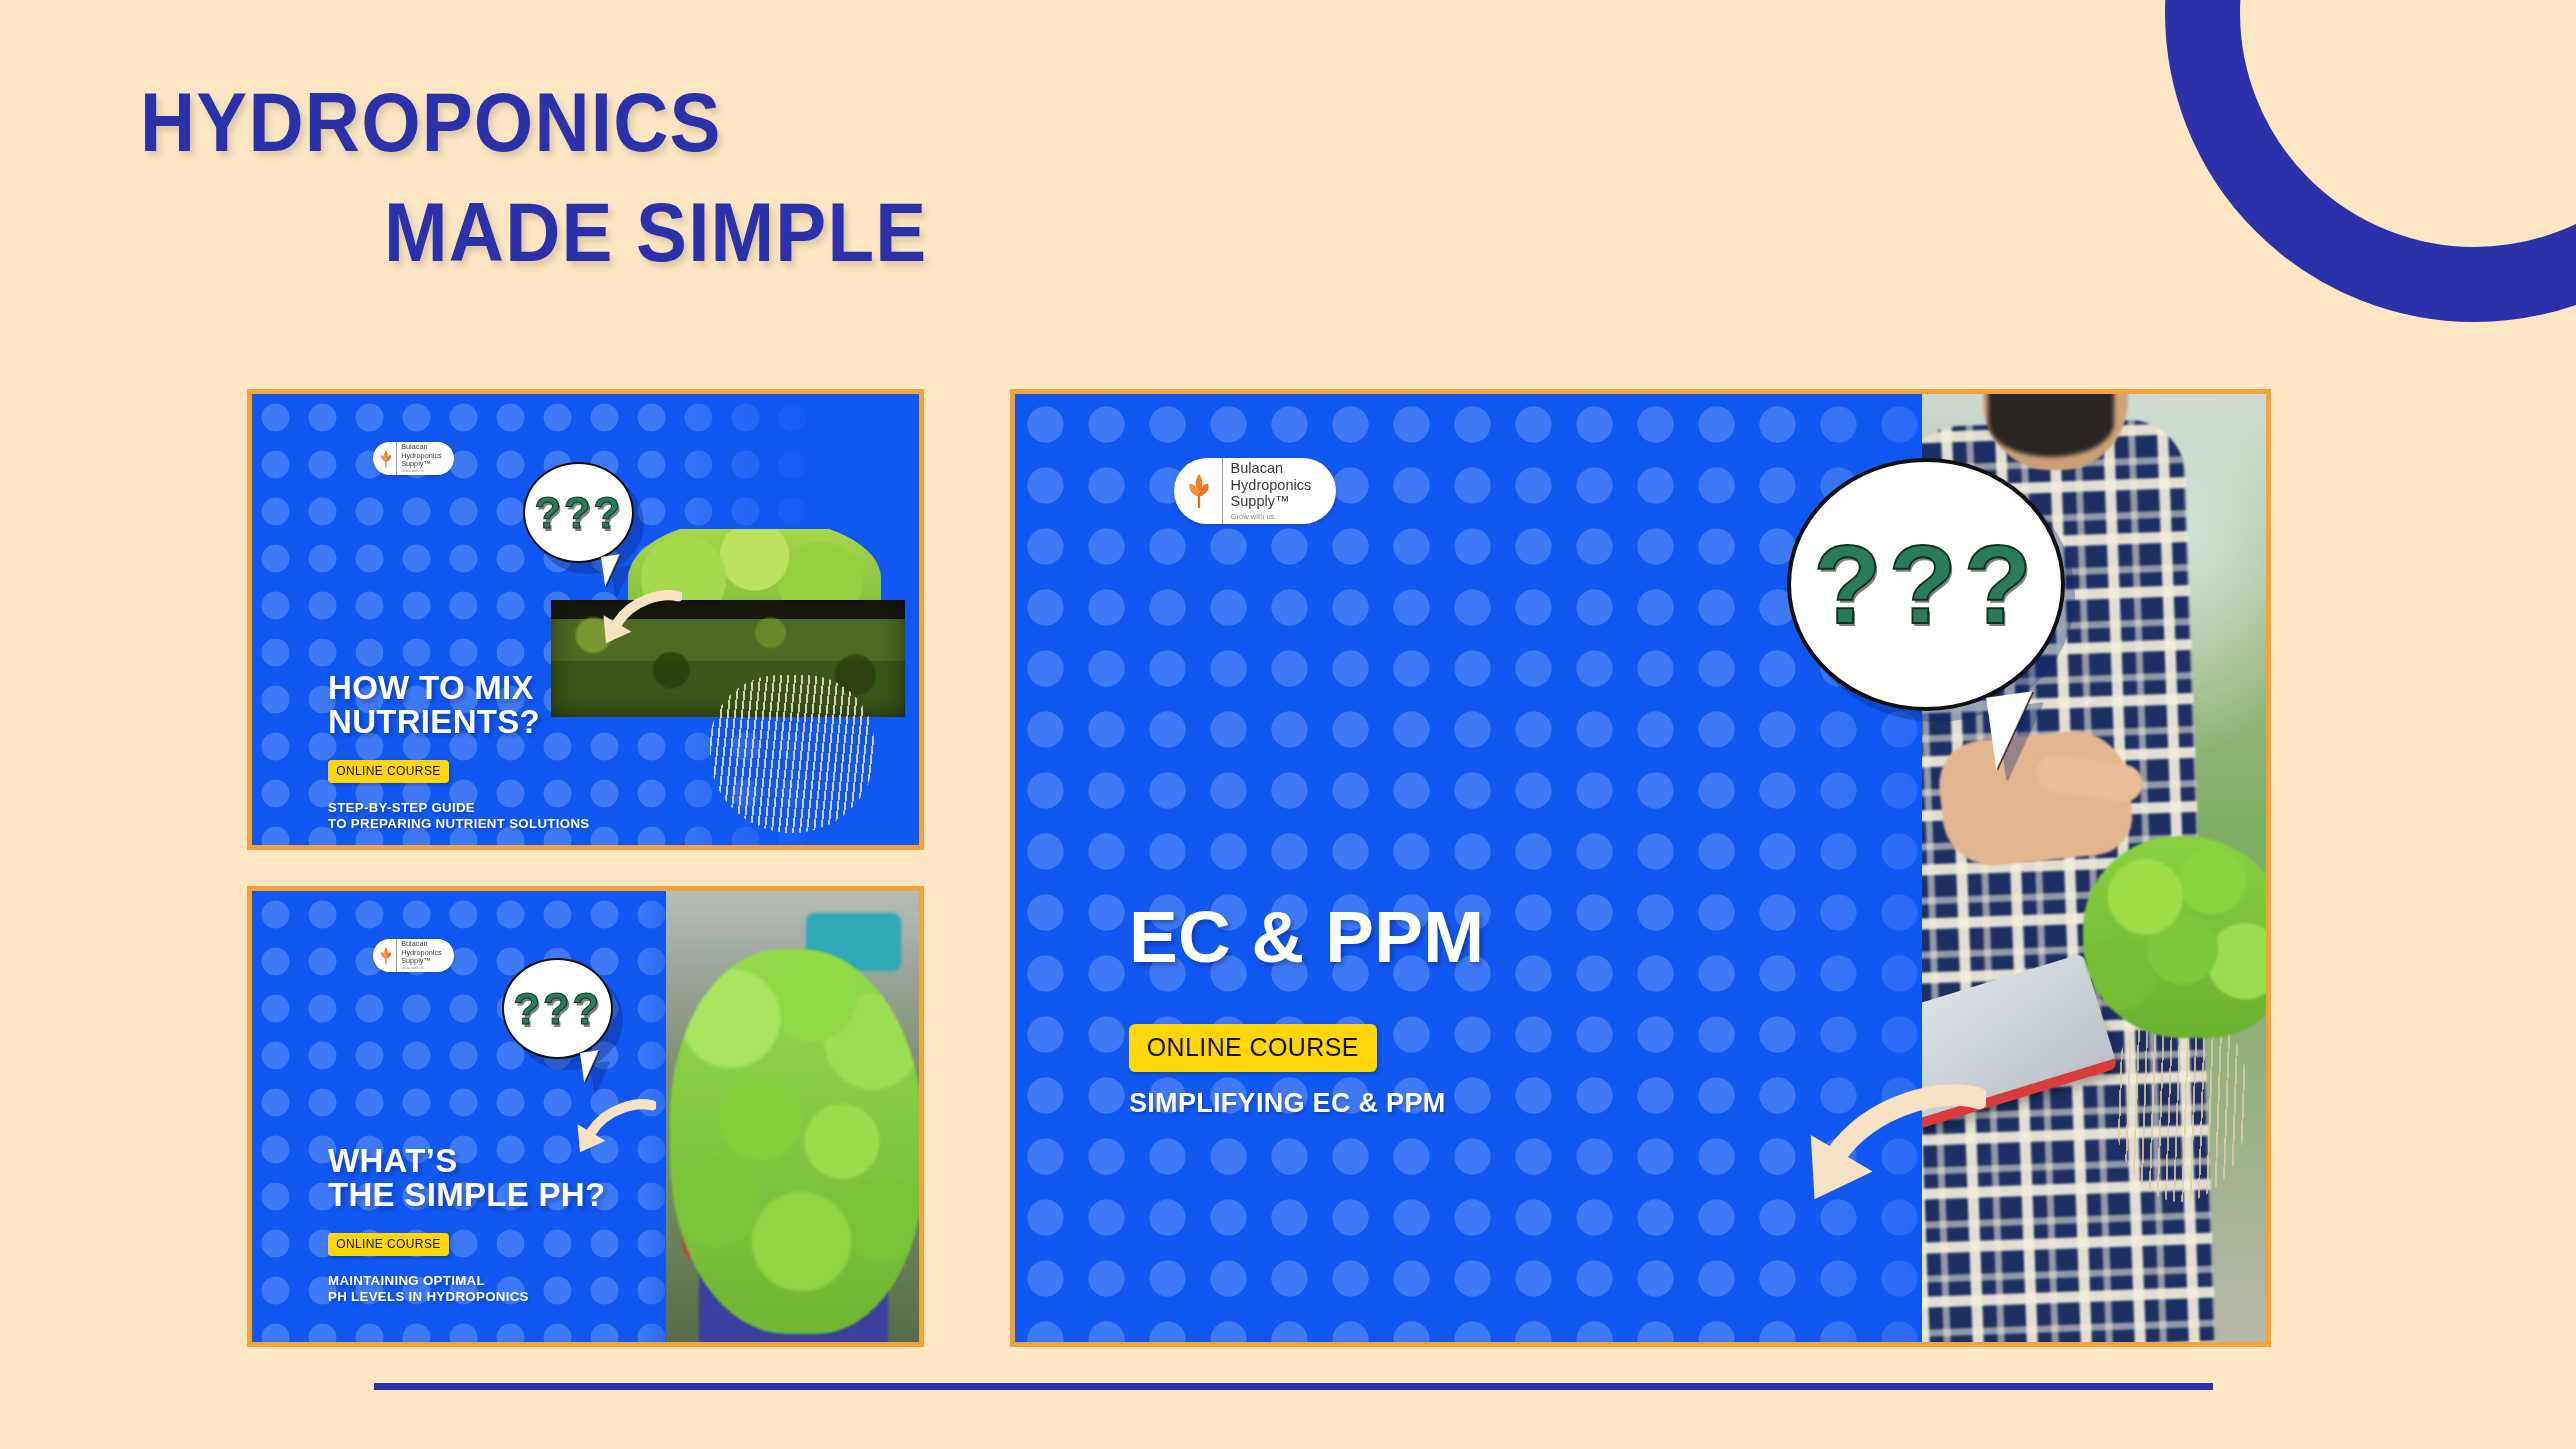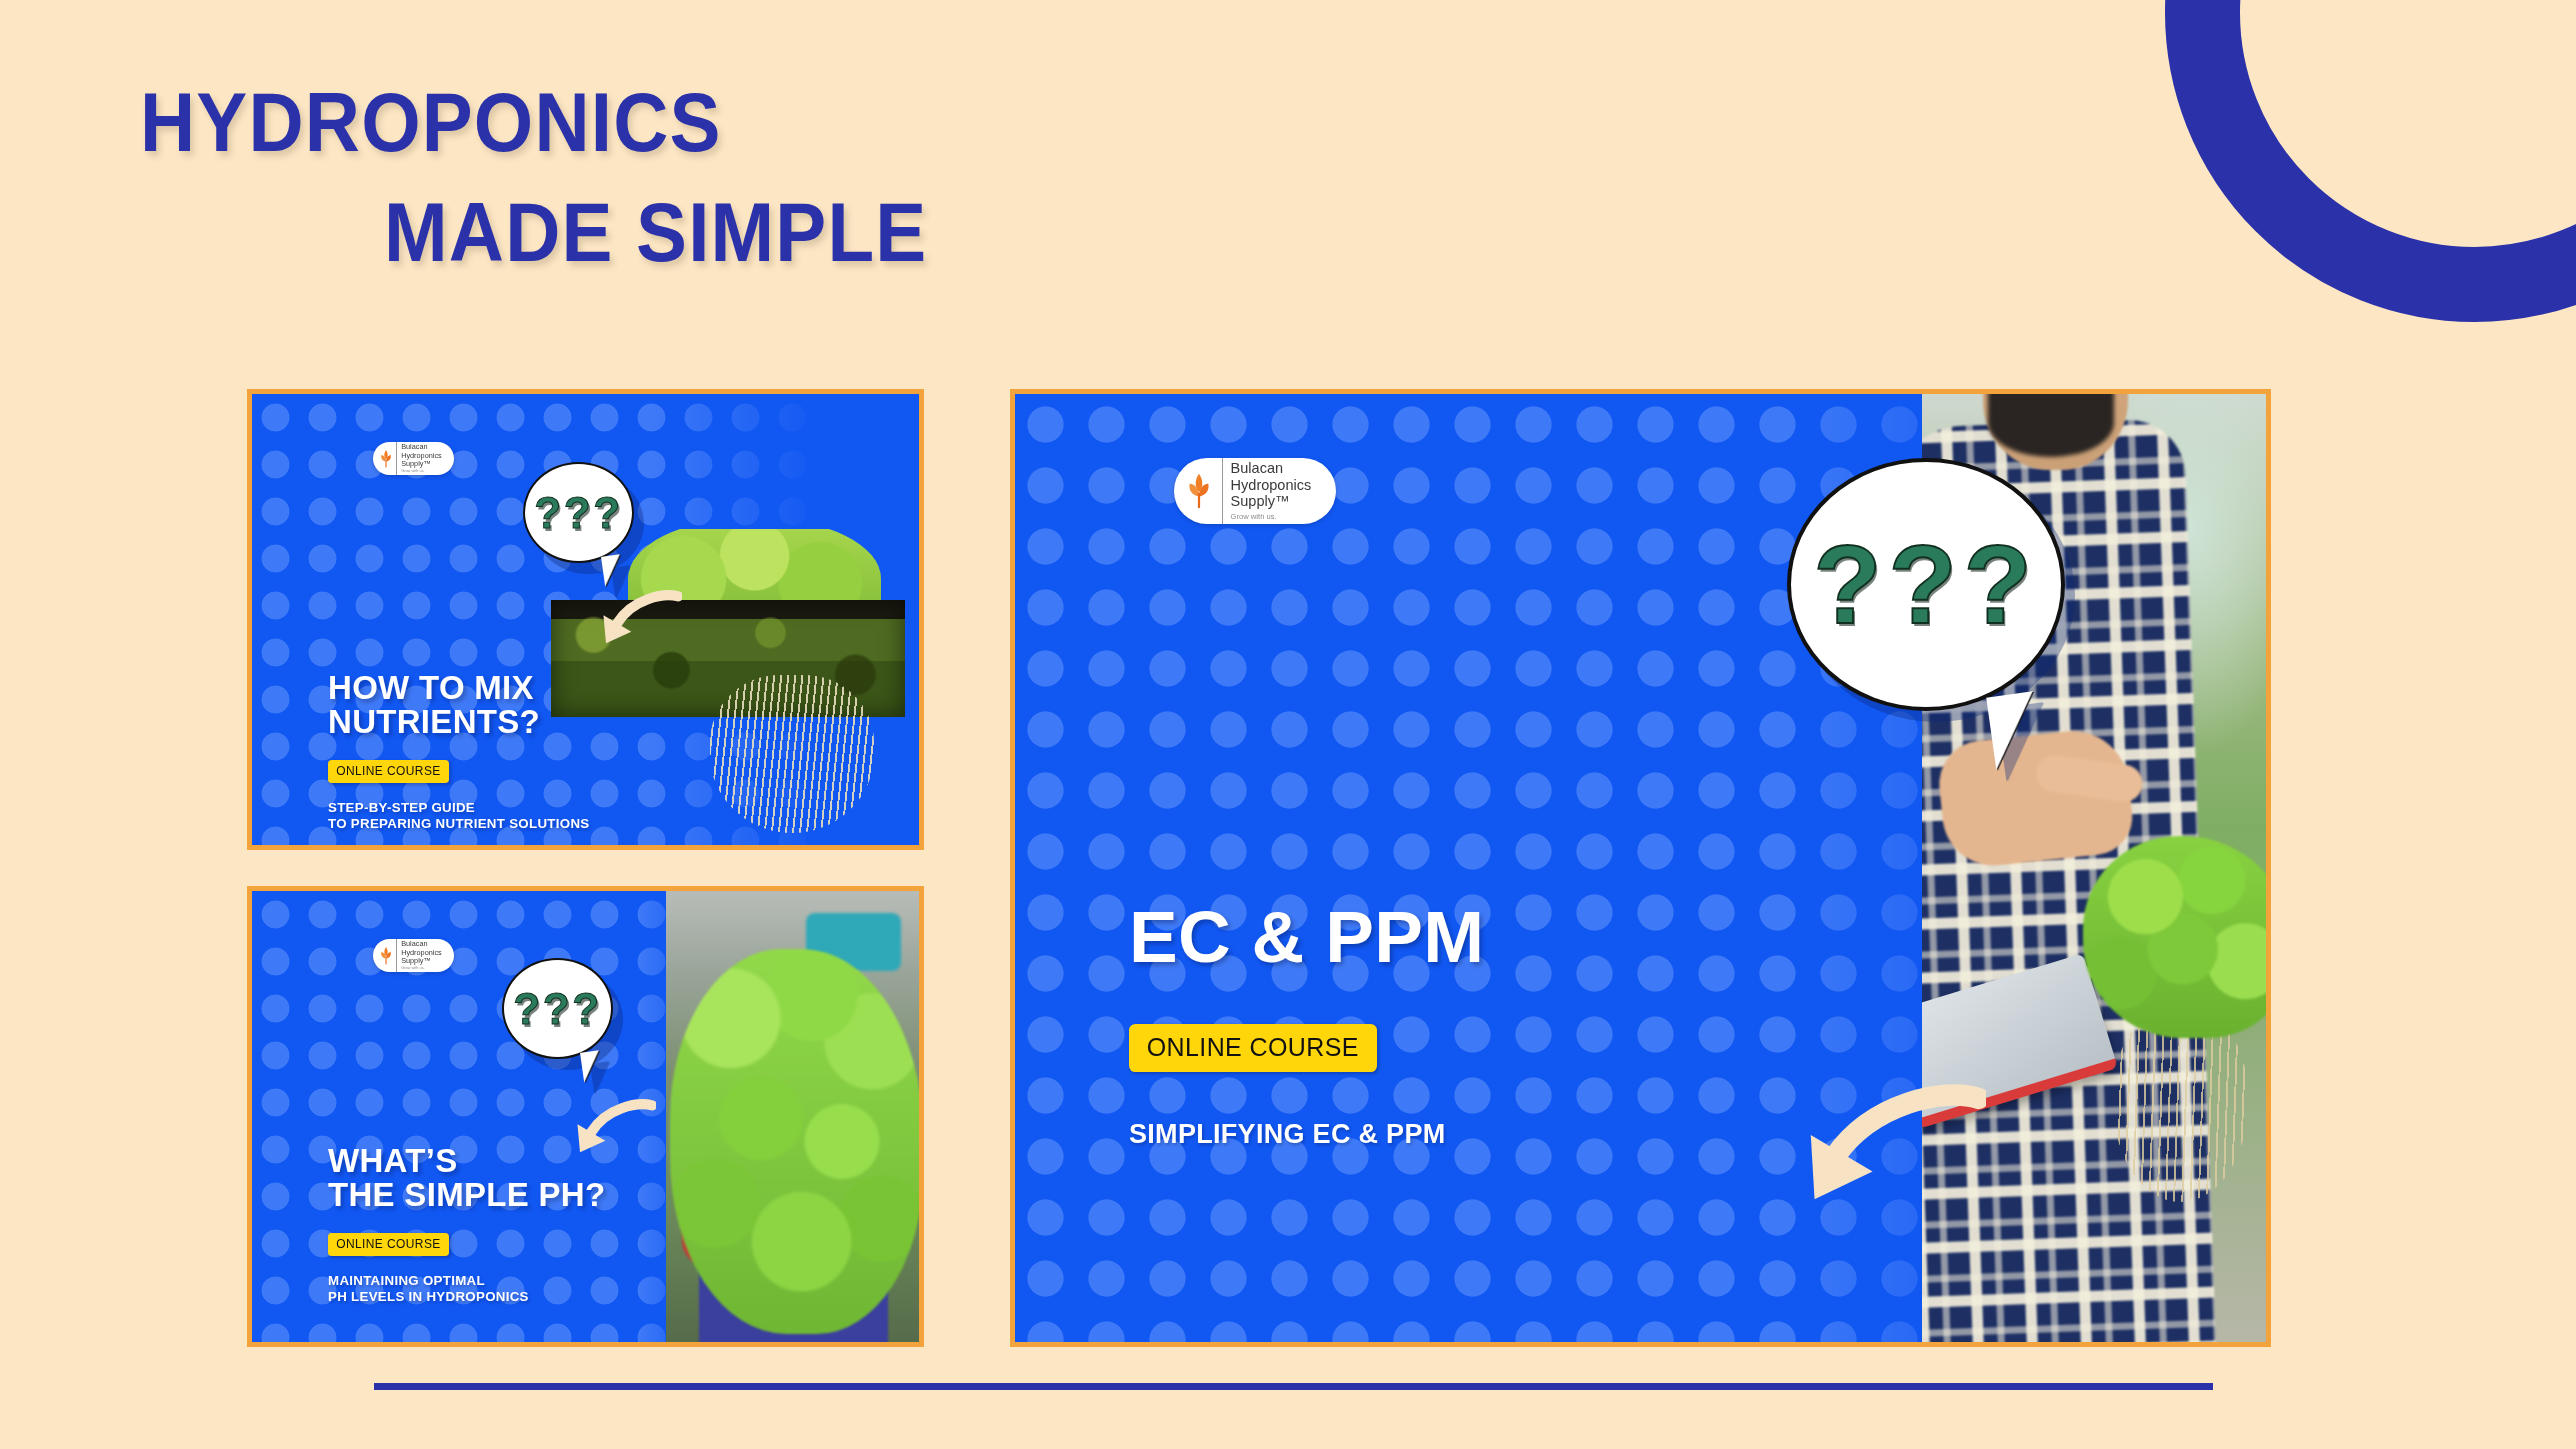--- a/index.html
+++ b/index.html
@@ -197,21 +197,21 @@
     line-height: 1.22;
     letter-spacing: 0.3px;
     text-shadow: 1.3px 1.9px 3.2px rgba(0,0,30,0.25);
     white-space: pre-line;
   }
 
   
   #body-ec { left: 114px; top: 505px; }
   #body-ec .card-title { font-size: 73px; }
   #body-ec .badge { margin-top: 49px; font-size: 25px; padding: 9.5px 17.7px 10px; }
-  #body-ec .card-sub { margin-top: 46px; font-size: 27px; }
+  #body-ec .card-sub { margin-top: 15px; font-size: 27px; }
 
   
   .body-sm { left: 76px; }
   .body-sm .card-title { font-size: 33px; }
   .body-sm .badge { margin-top: 20px; font-size: 12px; padding: 4.4px 8.2px 5px; border-radius: 3.8px; }
   .body-sm .card-sub { margin-top: 17px; font-size: 13.3px; }
   #body-mix { top: 269px; margin-top: 8px; }
   #body-ph  { top: 253px; }
 
   

